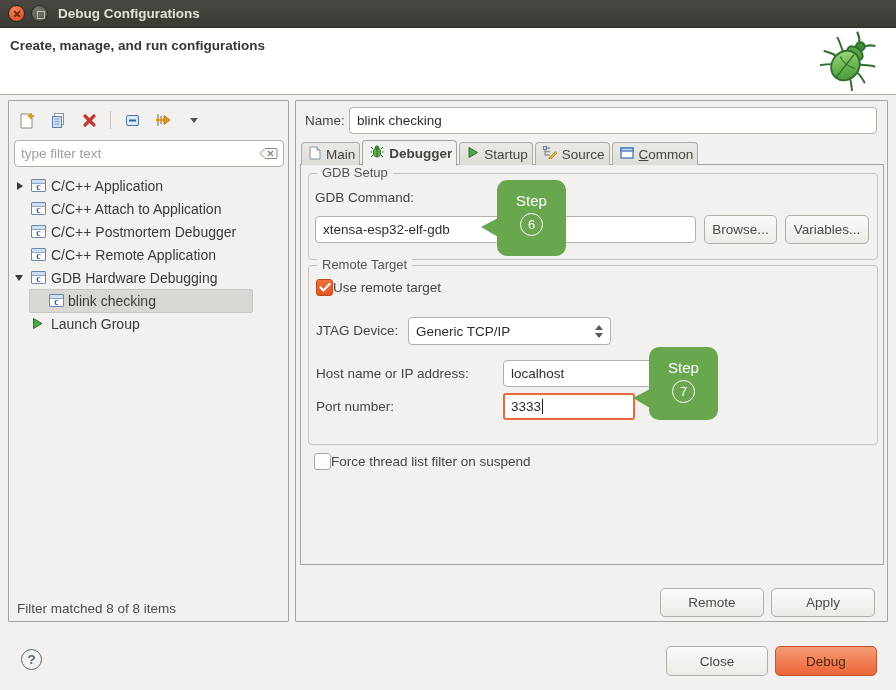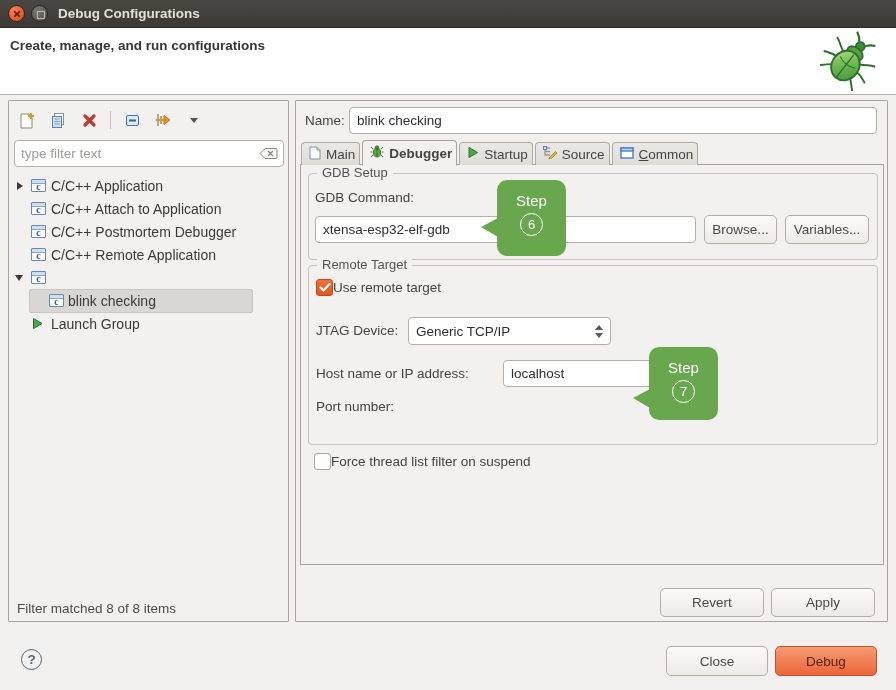--- a/index.html
+++ b/index.html
@@ -260,20 +260,21 @@
           </span>
         <span class="row-label">C/C++ Remote Application</span>
       </div>
       <div class="tree-row">
         <span class="expander" style="left:6px">
             <span class="tri-down"></span>
           </span>
         <span class="row-icon">
             <span class="c-icon"></span>
           </span>
+        <span class="row-label">GDB Hardware Debugging</span>
       </div>
       <div class="tree-row indent selected">
         <span class="row-icon">
             <span class="c-icon"></span>
           </span>
         <span class="row-label">blink checking</span>
       </div>
       <div class="tree-row">
         <span class="row-icon">
           <svg width="13" height="13" viewBox="0 0 13 13">
@@ -372,29 +373,33 @@
           <span class="spin">
             <span class="spin-up"></span>
               <span class="spin-dn"></span>
           </span>
         </div>
 
         <span class="field-label" style="left:7px; top:100px;">Host name or IP address:</span>
         <input class="text-input" style="position: absolute; left: 194px; top: 94px; width: 166px; height: 27px;" value="localhost">
 
         <span class="field-label" style="left:7px; top:133px;">Port number:</span>
+        <div class="port-input">
+          <span>3333</span>
+          <span class="text-caret"></span>
+        </div>
       </div>
 
       <div class="checkbox-row" style="left:13px; top:288px;">
         <span class="cb unchecked"></span>
         <span>Force thread list filter on suspend</span>
       </div>
     </div>
 
-    <button class="btn revert-btn">Revert</button>
+    <button class="btn revert-btn">Remote</button>
     <button class="btn apply-btn">Apply</button>
   </div>
 
   <button class="help-btn">?</button>
   <button class="btn close-btn">Close</button>
   <button class="btn debug-btn">Debug</button>
 
   <div class="callout callout-6">
     <span class="tail"></span>
     <span class="step-word">Step</span>

